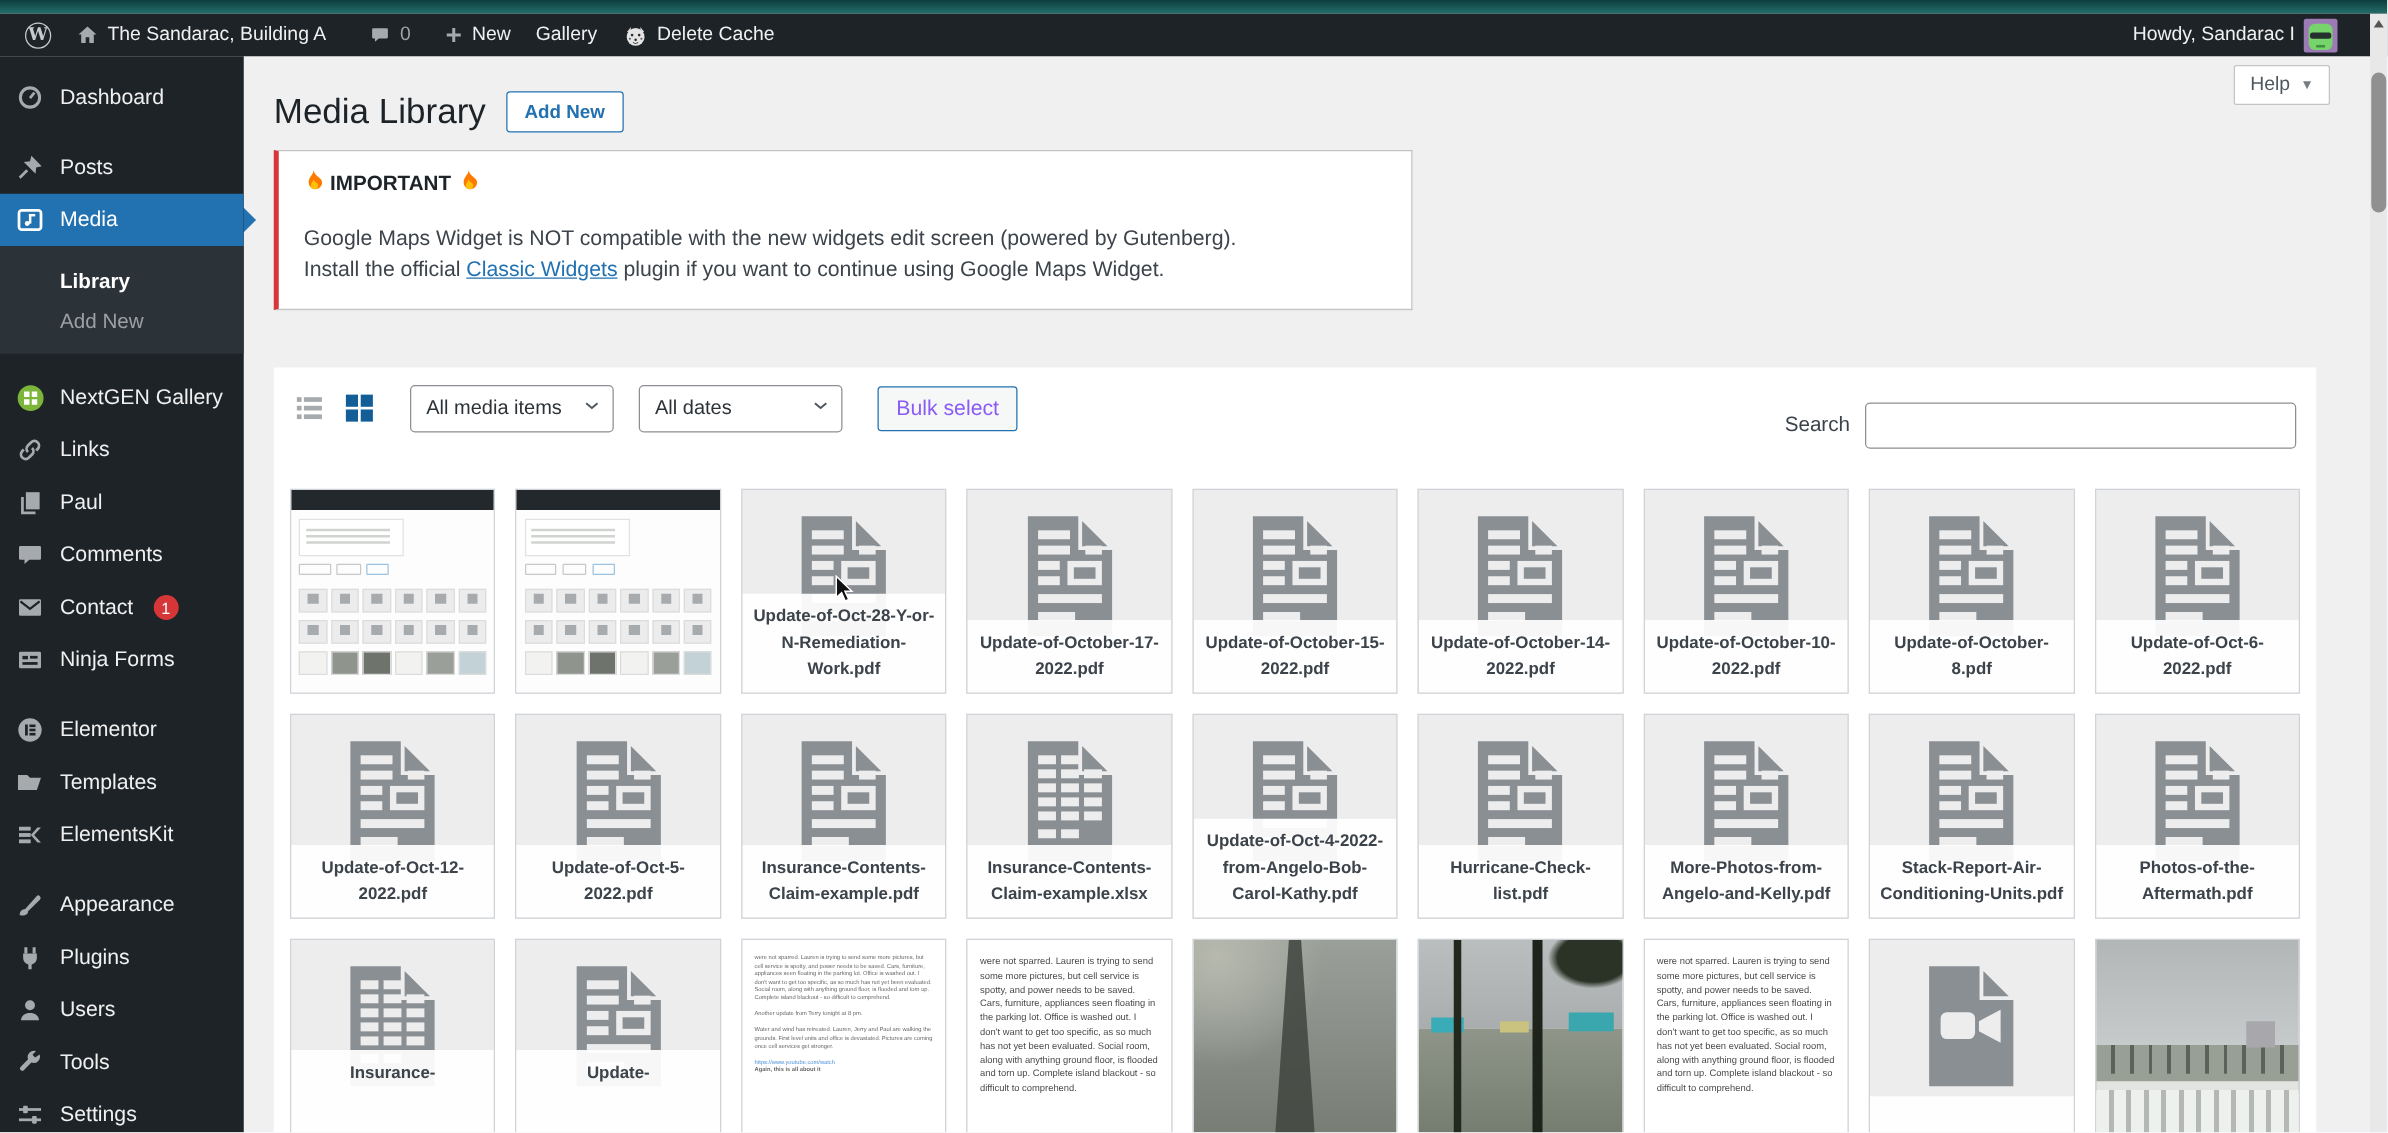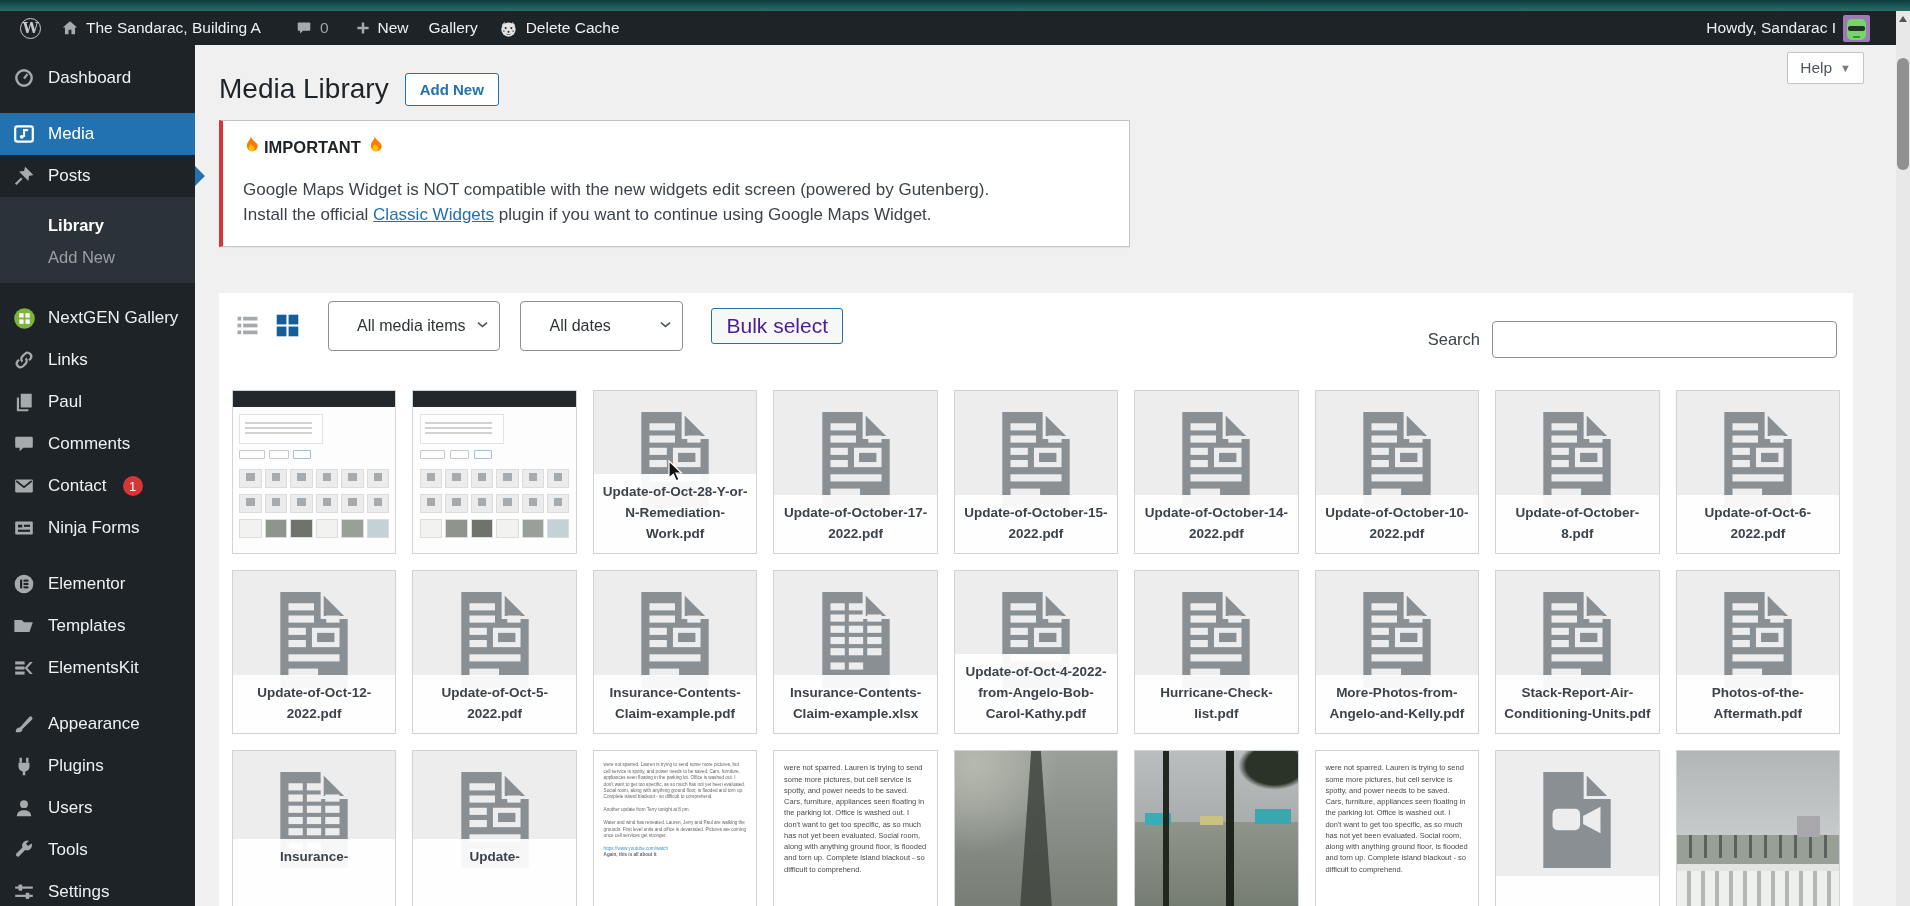--- a/index.html
+++ b/index.html
@@ -62,26 +62,26 @@
             padding:15px 20px 18px 20px; }
   .notice-head { display:flex; align-items:center; gap:6px; font-size:16.5px; font-weight:bold; color:#1d2327; }
   .notice-body { margin-top:20px; font-size:17px; color:#3c434a; line-height:1.47; }
   .notice-body a { color:#2271b1; text-decoration:underline; cursor:pointer; }
 
   
   .media-frame { margin-top:46px; width:1634px; background:#fff; padding:13px; min-height:560px; }
   .media-toolbar { display:flex; align-items:center; height:40px; }
   .view-toggle { display:flex; align-items:center; gap:10px; margin-right:26px; }
   .vbtn { width:30px; height:30px; display:flex; align-items:center; justify-content:center; cursor:pointer; }
-  .wpselect { position:relative; height:50px; min-width:163px; border:1px solid #8c8f94; border-radius:4px;
+  .wpselect { position:relative; height:38px; min-width:163px; border:1px solid #8c8f94; border-radius:4px;
               background:#fff; color:#2c3338; font-size:16px; display:flex; align-items:center;
-              padding:0 34px 0 28px; margin-right:20px; cursor:pointer; }
+              padding:0 34px 0 12px; margin-right:20px; cursor:pointer; }
   .wpselect .chev { position:absolute; right:10px; color:#50575e; }
-  .bulk-btn { border:1px solid #2271b1; color:#4c1d95; background:#f6f7f7; height:36px; padding:0 14px;
-              border-radius:3px; font-size:21px; cursor:pointer; margin-left:8px;text-align:right; }
+  .bulk-btn { border:1px solid #2271b1; color:#8b5cf6; background:#f6f7f7; height:36px; padding:0 14px;
+              border-radius:3px; font-size:17px; cursor:pointer; margin-left:8px;text-align:right; }
   .search-wrap { margin-left:auto; display:flex; align-items:center; gap:12px; padding-right:3px;margin-top:28px; }
   .search-label { font-size:16.5px; color:#3c434a; }
   .search-input { width:345px; height:37px; border:1px solid #8c8f94; border-radius:4px; background:#fff;
                   font-size:15px; padding:0 10px; }
 
   .grid { margin-top:44px; display:grid; grid-template-columns:repeat(9,1fr); grid-auto-rows:164px; gap:16px; }
   .card { position:relative; background:#ededed; border:1px solid #d0d3d7; overflow:hidden; cursor:pointer; }
   .card .icon-wrap { position:absolute; top:20px; left:0; right:0; display:flex; justify-content:center; }
   .card .fname { position:absolute; left:0; right:0; bottom:0; background:rgba(255,255,255,.93);
                  padding:8px 6px; font-size:13.5px; font-weight:bold; color:#3c434a; text-align:center;
@@ -214,39 +214,39 @@
       <div class="mi">
         <span class="ic">
           <svg width="22" height="22" viewBox="0 0 20 20">
             <circle cx="10" cy="10" r="7" fill="none" stroke="currentColor" stroke-width="2.2"></circle>
             <line x1="10" y1="10.5" x2="13.2" y2="6.5" stroke="currentColor" stroke-width="2"></line>
           </svg>
         </span>
         <span>Dashboard</span>
       </div>
       <div class="sep"></div>
+      <div class="mi">
+        <span class="ic">
+          <svg width="22" height="22" viewBox="0 0 20 20">
+            <path d="M11 1.5 18.5 9 14.5 10 14 14.5 5.5 6 10 5.5 Z" fill="currentColor"></path>
+            <line x1="8" y1="12" x2="2.5" y2="17.5" stroke="currentColor" stroke-width="2"></line>
+          </svg>
+        </span>
+        <span>Posts</span>
+      </div>
       <div class="mi active">
         <span class="ic">
           <svg width="22" height="22" viewBox="0 0 20 20">
             <rect x="2" y="3" width="16" height="14" rx="2" fill="none" stroke="currentColor" stroke-width="2"></rect>
             <circle cx="8" cy="12.6" r="1.8" fill="currentColor"></circle>
             <rect x="9.2" y="5.6" width="1.8" height="7" fill="currentColor"></rect>
             <rect x="9.2" y="5.6" width="4.6" height="1.8" fill="currentColor"></rect>
           </svg>
         </span>
         <span>Media</span>
-      </div>
-      <div class="mi">
-        <span class="ic">
-          <svg width="22" height="22" viewBox="0 0 20 20">
-            <path d="M11 1.5 18.5 9 14.5 10 14 14.5 5.5 6 10 5.5 Z" fill="currentColor"></path>
-            <line x1="8" y1="12" x2="2.5" y2="17.5" stroke="currentColor" stroke-width="2"></line>
-          </svg>
-        </span>
-        <span>Posts</span>
       </div>
       <div class="submenu">
         <div class="smi current">Library</div>
         <div class="smi">Add New</div>
       </div>
       <div class="sep"></div>
       <div class="mi">
         <span class="ic">
           <svg width="23" height="23" viewBox="0 0 20 20">
             <circle cx="10" cy="10" r="9" fill="#7bb53a"></circle>

